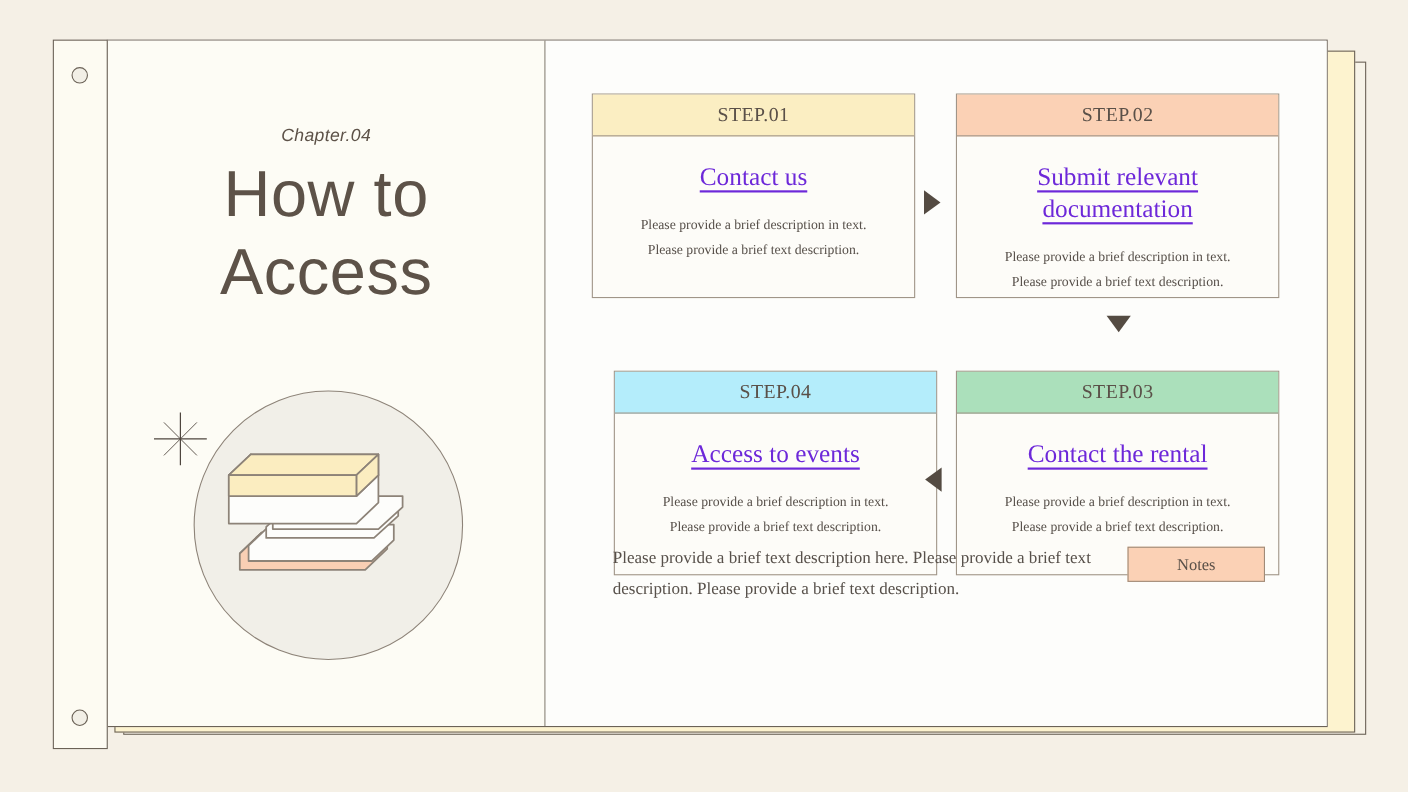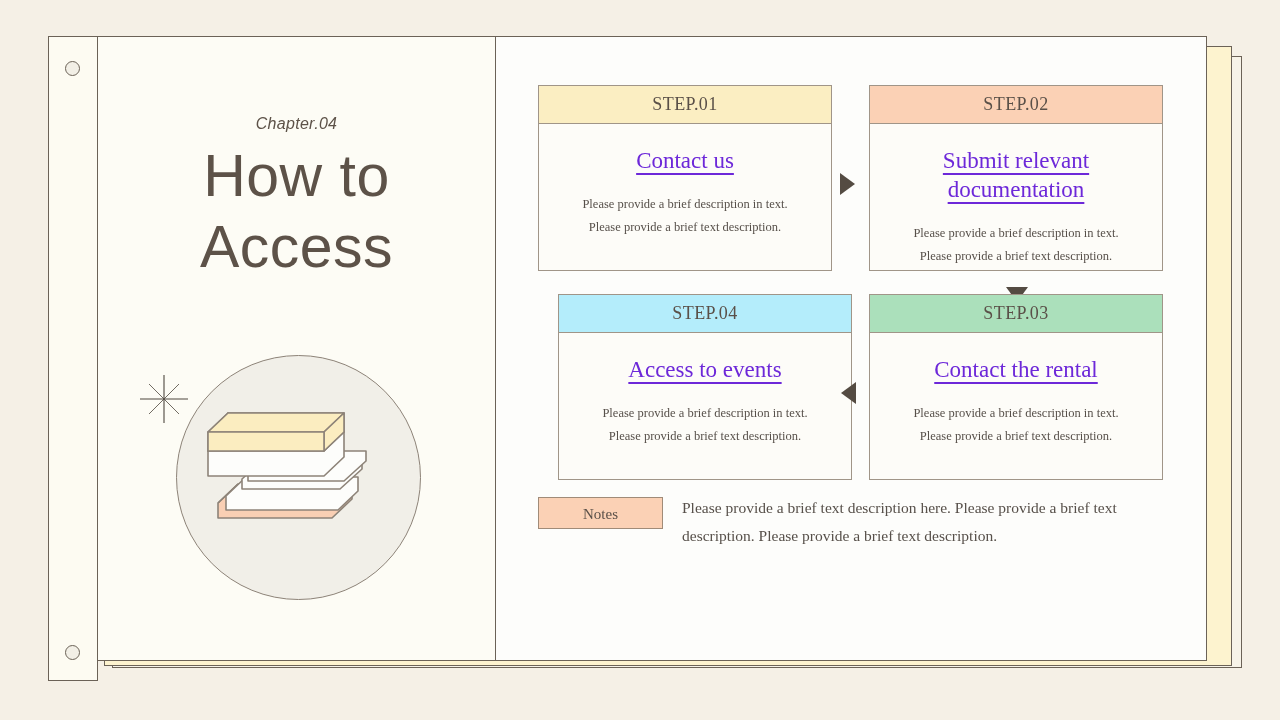--- a/index.html
+++ b/index.html
@@ -129,21 +129,21 @@
   #steps-grid {
     position: absolute;
     left: 42px; top: 48px;
     width: 625px;
   }
   .steps-row {
     display: flex;
     justify-content: space-between;
     position: relative;
   }
-  #steps-row-bottom { margin-top: 23px; padding-left: 20px; }
+  #steps-row-bottom { margin-top: 66px; padding-left: 20px; }
 
   .step-card {
     width: 294px;
     border: 1.2px solid #a09588;
     background: #fdfcf8;
     box-sizing: border-box;
   }
   .step-card-header {
     height: 37px;
     line-height: 37px;
@@ -341,18 +341,18 @@
             <div class="step-desc">
               <div>Please provide a brief description in text.</div>
               <div>Please provide a brief text description.</div>
             </div>
           </div>
         </div>
       </div>
     </div>
 
     <div id="notes-section">
+      <div id="notes-text">Please provide a brief text description here. Please provide a brief text description. Please provide a brief text description.</div>
       <div id="notes-badge" style="background:#fbd1b5">Notes</div>
-      <div id="notes-text">Please provide a brief text description here. Please provide a brief text description. Please provide a brief text description.</div>
     </div>
 
   </div>
 </div>
 
 </body></html>

